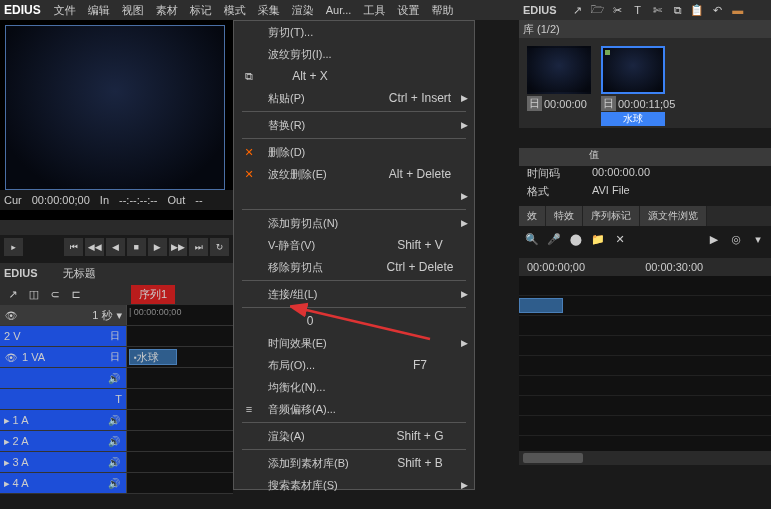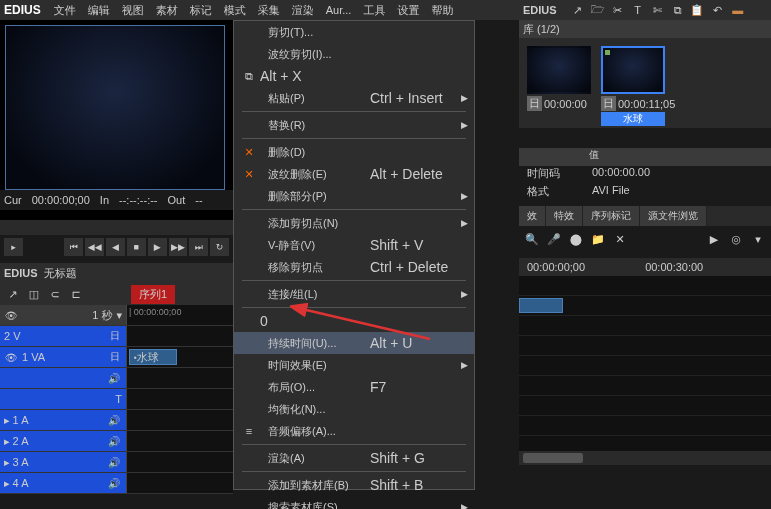--- a/index.html
+++ b/index.html
@@ -27,21 +27,21 @@
 .track-content{flex:1;background:#111;position:relative}
 .eye{width:14px;height:14px;display:flex;align-items:center;justify-content:center;font-size:10px}
 .clip{position:absolute;left:2px;top:2px;height:16px;background:#2f5d8c;border:1px solid #4a7fb8;padding:0 4px;font-size:10px;display:flex;align-items:center;color:#fff;width:48px}
 .context-menu{position:absolute;left:233px;top:20px;width:242px;height:470px;background:#2d2d2d;border:1px solid #555;z-index:100}
 .cm-row{height:22px;display:flex;align-items:center;padding:0 4px;position:relative}
 .cm-row.sep{height:1px;background:#555;margin:2px 8px}
 .cm-row.highlight{background:#4a5568}
 .cm-row.disabled{color:#666}
 .cm-icon{width:22px;height:16px;display:flex;align-items:center;justify-content:center;font-size:11px}
 .cm-label{flex:1;padding-left:8px}
-.cm-shortcut{width:100px;text-align:left;font-size:14px}
+.cm-shortcut{width:100px;text-align:center;font-size:12px}
 .cm-arrow{position:absolute;right:6px;font-size:9px}
 .right-panel{position:absolute;left:519px;top:0;width:252px;height:509px;background:#1a1a1a}
 .rp-toolbar{height:20px;background:#2d2d2d;display:flex;align-items:center;padding:0 4px;gap:2px}
 .rp-icon{width:18px;height:16px;display:flex;align-items:center;justify-content:center;cursor:pointer;font-size:11px}
 .rp-tabbar{height:18px;background:#3a3a3a;display:flex;align-items:center;padding:0 4px;font-size:10px}
 .rp-thumbs{height:90px;background:#2a2a2a;display:flex;gap:10px;padding:8px}
 .thumb{width:64px}
 .thumb-img{width:64px;height:48px;background:radial-gradient(ellipse at 50% 40%,#1a2540 0%,#050810 90%);border:2px solid transparent;position:relative}
 .thumb-img.sel{border-color:#3b82f6}
 .thumb-img .dot{position:absolute;top:2px;left:2px;width:5px;height:5px;background:#7a5}
@@ -108,21 +108,21 @@
   <span class="tbtn">◀</span>
   <span class="tbtn">■</span>
   <span class="tbtn">▶</span>
   <span class="tbtn">▶▶</span>
   <span class="tbtn">⏭</span>
   <span class="tbtn">↻</span>
 </div>
 
 <div class="timeline-hdr">
   <span class="logo" style="font-weight:bold">EDIUS</span>
-  <span style="margin-left:6px">无标题</span>
+  <span style="margin-left:25px">无标题</span>
 </div>
 <div class="timeline-toolbar">
   <span class="tl-icon">↗</span>
   <span class="tl-icon">◫</span>
   <span class="tl-icon">⊂</span>
   <span class="tl-icon">⊏</span>
   <span style="width:40px"></span>
   <span style="background:#b91c1c;padding:2px 8px">序列1</span>
 </div>
 
@@ -240,21 +240,20 @@
       <span class="cm-label">删除(D)</span>
       <span class="cm-shortcut"></span>
     </div>
     <div class="cm-row">
       <span class="cm-icon" style="color: rgb(255, 102, 0);">✕</span>
       <span class="cm-label">波纹删除(E)</span>
       <span class="cm-shortcut">Alt + Delete</span>
     </div>
     <div class="cm-row">
       <span class="cm-icon"></span>
-      <span class="cm-label">删除部分(P)</span>
       <span class="cm-shortcut"></span>
       <span class="cm-arrow">▶</span>
     </div>
     <div class="cm-row sep"></div>
     <div class="cm-row">
       <span class="cm-icon"></span>
       <span class="cm-label">添加剪切点(N)</span>
       <span class="cm-shortcut"></span>
       <span class="cm-arrow">▶</span>
     </div>
@@ -272,25 +271,20 @@
     <div class="cm-row">
       <span class="cm-icon"></span>
       <span class="cm-label">连接/组(L)</span>
       <span class="cm-shortcut"></span>
       <span class="cm-arrow">▶</span>
     </div>
     <div class="cm-row sep"></div>
     <div class="cm-row">
       <span class="cm-icon"></span>
       <span class="cm-shortcut">0</span>
-    </div>
-    <div class="cm-row highlight">
-      <span class="cm-icon"></span>
-      <span class="cm-label">持续时间(U)...</span>
-      <span class="cm-shortcut">Alt + U</span>
     </div>
     <div class="cm-row">
       <span class="cm-icon"></span>
       <span class="cm-label">时间效果(E)</span>
       <span class="cm-shortcut"></span>
       <span class="cm-arrow">▶</span>
     </div>
     <div class="cm-row">
       <span class="cm-icon"></span>
       <span class="cm-label">布局(O)...</span>

